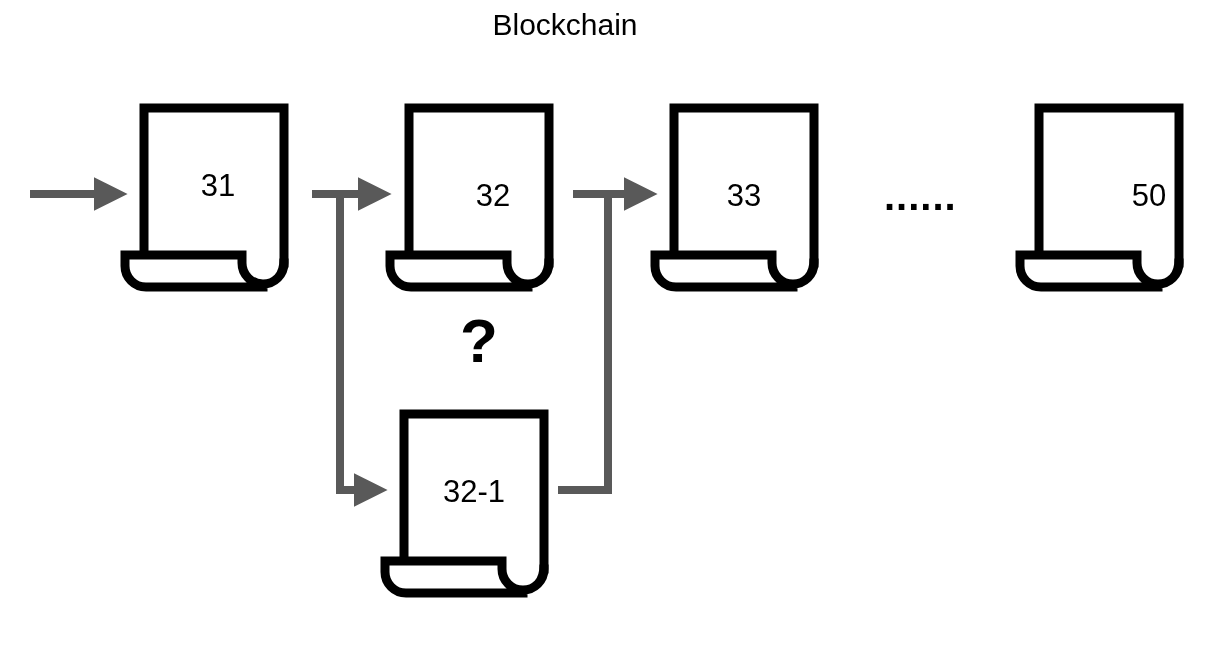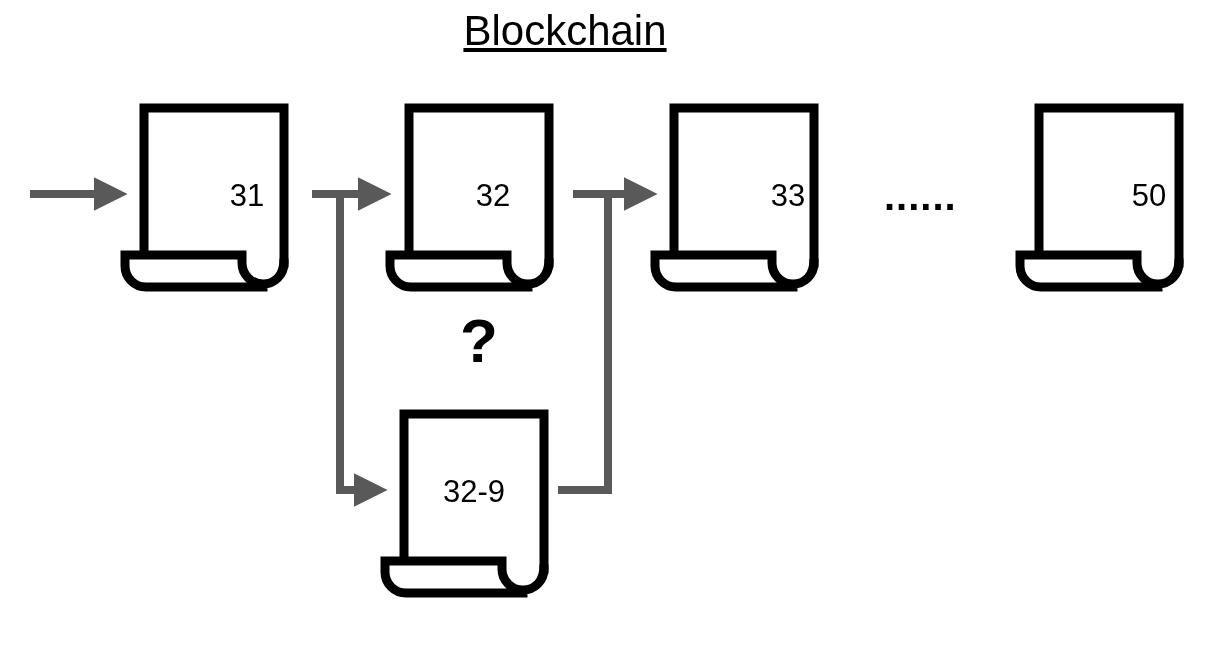--- a/index.html
+++ b/index.html
@@ -18,26 +18,25 @@
     background: #ffffff;
     overflow: hidden;
   }
   #diagram-title {
     position: absolute;
     left: 0;
     top: 8px;
     width: 1130px;
     text-align: center;
     font-family: "Liberation Sans", sans-serif;
-    font-size: 42px;
+    font-size: 30px;
     font-weight: 400;
     color: #000000;
     letter-spacing: 0px;
     line-height: 1.1;
-    text-decoration: underline;
   }
   .svg-layer {
     position: absolute;
     left: 0;
     top: 0;
     width: 1224px;
     height: 654px;
   }
   .block-label {
     position: absolute;
@@ -129,27 +128,27 @@
     </g>
 
     <g>
       <path d="M 404 557 L 404 414 L 544 414 L 544 569" fill="none" stroke="#000000" stroke-width="9" stroke-linecap="square" stroke-linejoin="miter"></path>
       <path d="M 544 569 A 21 21 0 0 1 502 569 L 502 561 L 385 561
                L 385 572 A 21 21 0 0 0 406 593 L 523 593" fill="none" stroke="#000000" stroke-width="9" stroke-linecap="square" stroke-linejoin="miter"></path>
     </g>
 
   </svg>
 
-  <div class="block-label" style="left:140px; top:178px; width:156px;padding-left:29px;">31</div>
+  <div class="block-label" style="left:140px; top:168px; width:156px;">31</div>
 
   <div class="block-label" style="left:405px; top:178px; width:176px;">32</div>
 
-  <div class="block-label" style="left:670px; top:178px; width:148px;margin-left:44px;">33</div>
+  <div class="block-label" style="left:670px; top:178px; width:148px;">33</div>
 
   <div class="block-label" style="left:1035px; top:178px; width:148px;margin-left:40px;">50</div>
 
-  <div class="block-label" style="left:400px; top:474px; width:148px;">32-9</div>
+  <div class="block-label" style="left:400px; top:474px; width:148px;">32-1</div>
 
   <div id="ellipsis-dots" style="left:884px; top:176px;">......</div>
 
   <div id="question-mark" style="left:460px; top:310px;">?</div>
 
 </div>
 
 </body></html>

